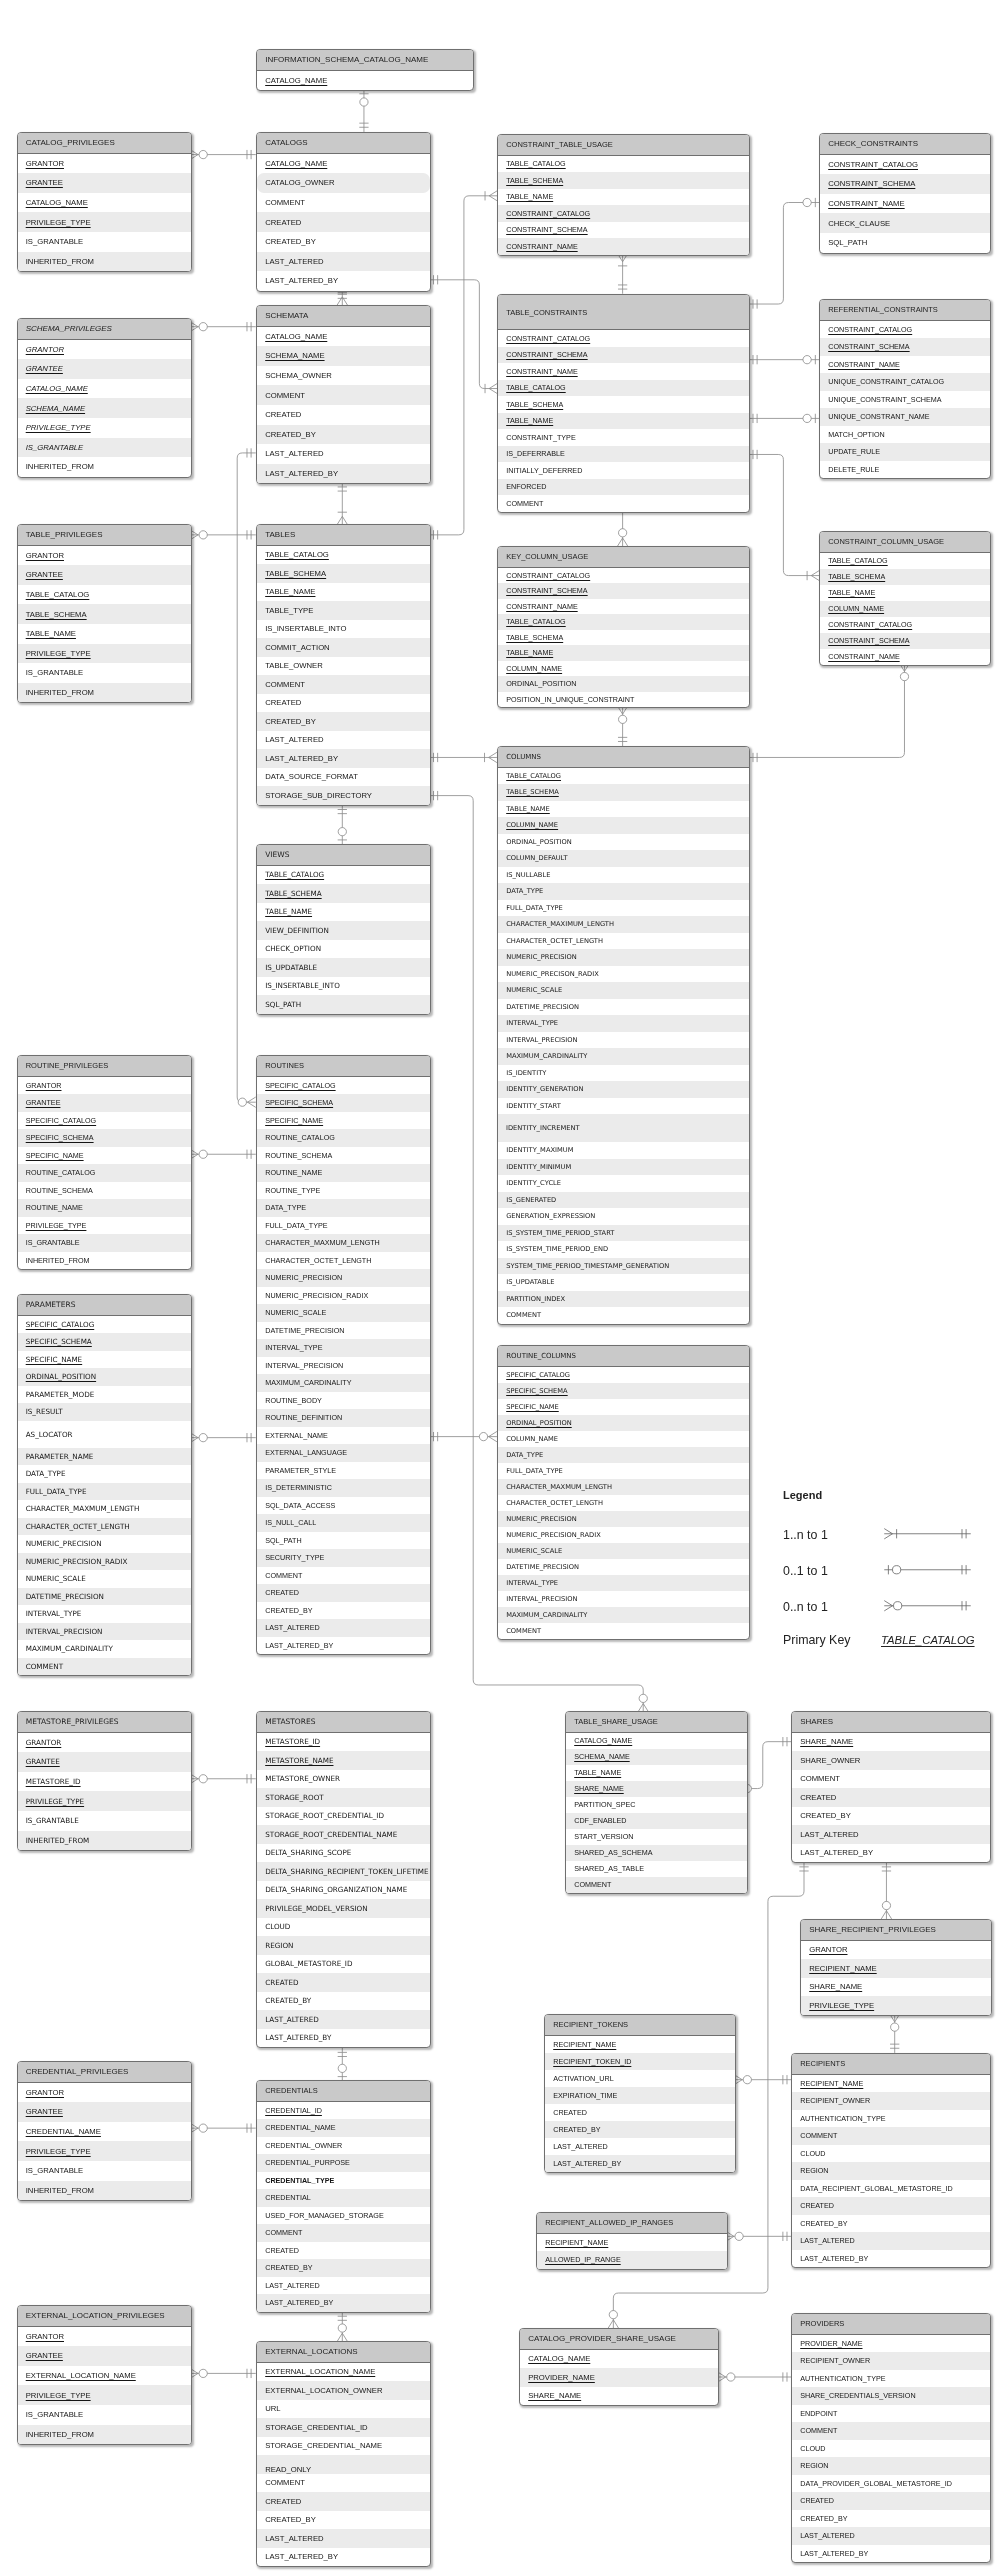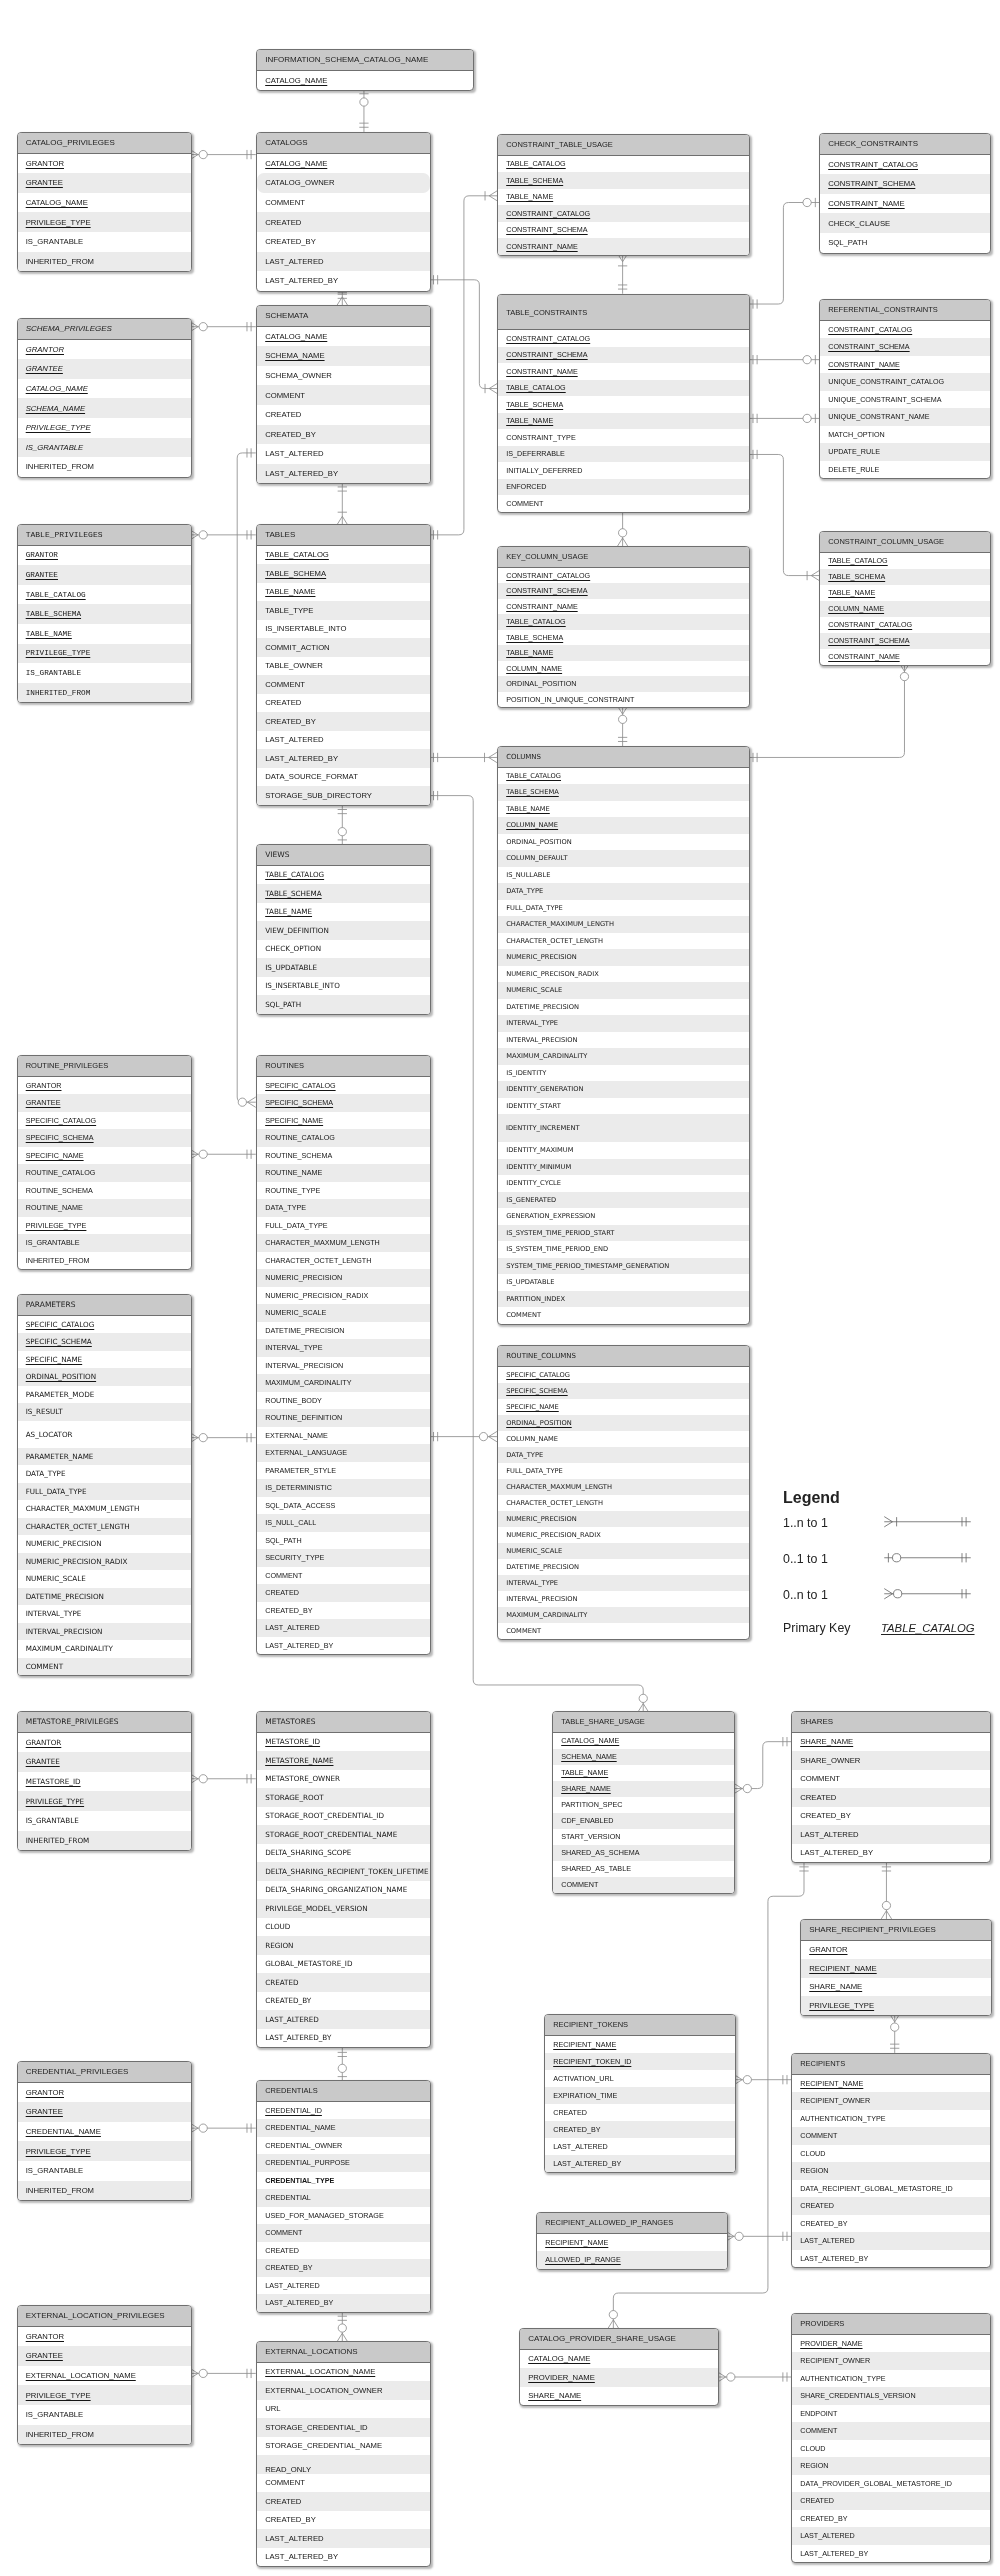--- a/index.html
+++ b/index.html
@@ -12,21 +12,21 @@
           box-shadow:1.3px 1.3px 2.1px rgba(0,0,0,0.28);overflow:hidden;}
   .entity-header{background:#c9c9c9;border-bottom:0.8px solid #6f6f6f;color:#1d1d1d;
           display:flex;align-items:center;padding-left:8.2px;box-sizing:border-box;}
   .field-row{display:flex;align-items:center;padding-left:8.2px;box-sizing:border-box;
           color:#151515;white-space:nowrap;}
   .field-row.alt{background:#ebebeb;}
   .pk{text-decoration:underline;text-underline-offset:1.5px;}
   .it{font-style:italic;}
   .wide{font-family:"DejaVu Sans", sans-serif;}
   #legend{position:absolute;color:#222;}
-  #legend .legend-title{font-weight:bold;font-size:16px;margin-bottom:6px;}
+  #legend .legend-title{font-weight:bold;font-size:11px;margin-bottom:24px;}
   #legend .legend-row{display:flex;align-items:center;margin-bottom:15.5px;font-size:12.4px;}
   #legend .legend-row .lab{width:98px;}
   #legend svg line{stroke:#666;stroke-width:1.6;}
   #legend svg circle{stroke:#666;stroke-width:1.6;fill:#fff;}
   #legend .pk-sample{font-style:italic;text-decoration:underline;text-underline-offset:1.5px;font-size:11.3px;}
 </style>
 </head>
 <body>
 
 <div id="canvas" style="width: 1001px; height: 2579px;">
@@ -441,21 +441,21 @@
       <div class="field-row alt" style="height: 19.6px; font-size: 7.7px;">
         <span class="">CREATED_BY</span>
       </div>
       <div class="field-row" style="height: 19.6px; font-size: 7.7px;">
         <span class="">LAST_ALTERED</span>
       </div>
       <div class="field-row alt" style="height: 19.6px; font-size: 7.7px;">
         <span class="">LAST_ALTERED_BY</span>
       </div>
     </div>
-    <div class="entity" style="left: 16.5px; top: 524px; width: 173px; font-family: Liberation Mono, monospace;">
+    <div class="entity" style="left: 16.5px; top: 524px; width: 173px;">
       <div class="entity-header" style="height: 20.6px; font-size: 8px;">TABLE_PRIVILEGES</div>
       <div class="field-row" style="height: 19.6px; font-size: 7.7px;">
         <span class="pk">GRANTOR</span>
       </div>
       <div class="field-row alt" style="height: 19.6px; font-size: 7.7px;">
         <span class="pk">GRANTEE</span>
       </div>
       <div class="field-row" style="height: 19.6px; font-size: 7.7px;">
         <span class="pk">TABLE_CATALOG</span>
       </div>
@@ -1131,21 +1131,21 @@
       <div class="field-row" style="height: 18.5px; font-size: 7.2px;">
         <span class="">CREATED_BY</span>
       </div>
       <div class="field-row alt" style="height: 18.5px; font-size: 7.2px;">
         <span class="">LAST_ALTERED</span>
       </div>
       <div class="field-row" style="height: 18.5px; font-size: 7.2px;">
         <span class="">LAST_ALTERED_BY</span>
       </div>
     </div>
-    <div class="entity" style="left: 552px; top: 1711px; width: 181px; text-align: right;">
+    <div class="entity" style="left: 565px; top: 1711px; width: 181px; text-align: right;">
       <div class="entity-header" style="height: 20.6px; font-size: 7.5px;">TABLE_SHARE_USAGE</div>
       <div class="field-row" style="height: 16px; font-size: 7.2px;">
         <span class="pk">CATALOG_NAME</span>
       </div>
       <div class="field-row alt" style="height: 16px; font-size: 7.2px;">
         <span class="pk">SCHEMA_NAME</span>
       </div>
       <div class="field-row" style="height: 16px; font-size: 7.2px;">
         <span class="pk">TABLE_NAME</span>
       </div>

